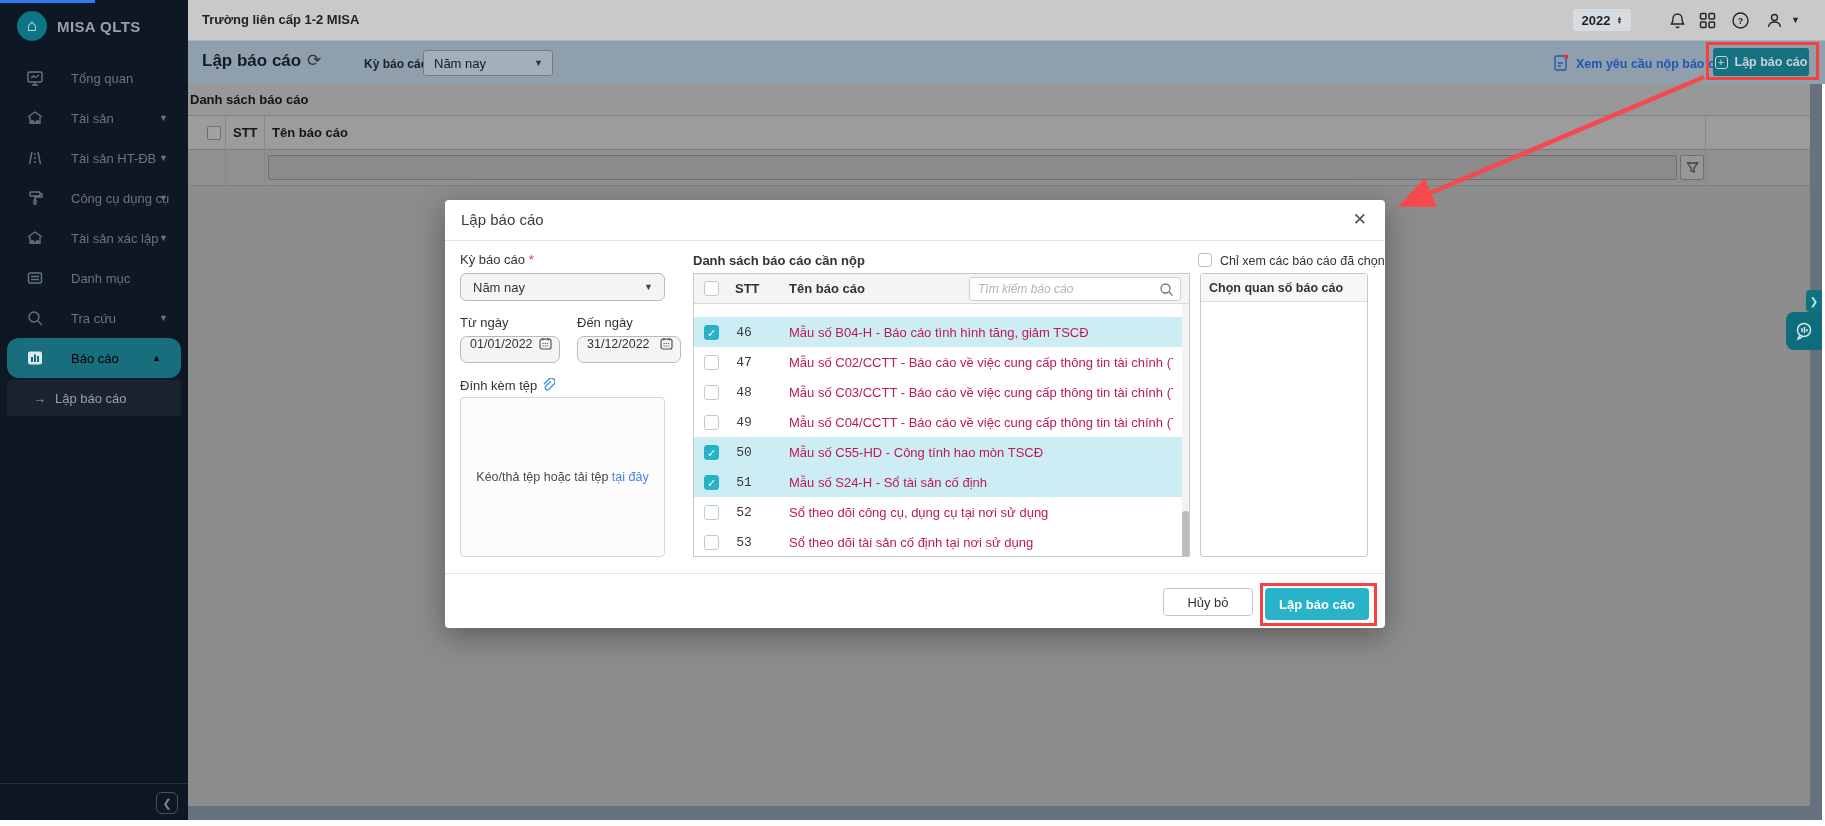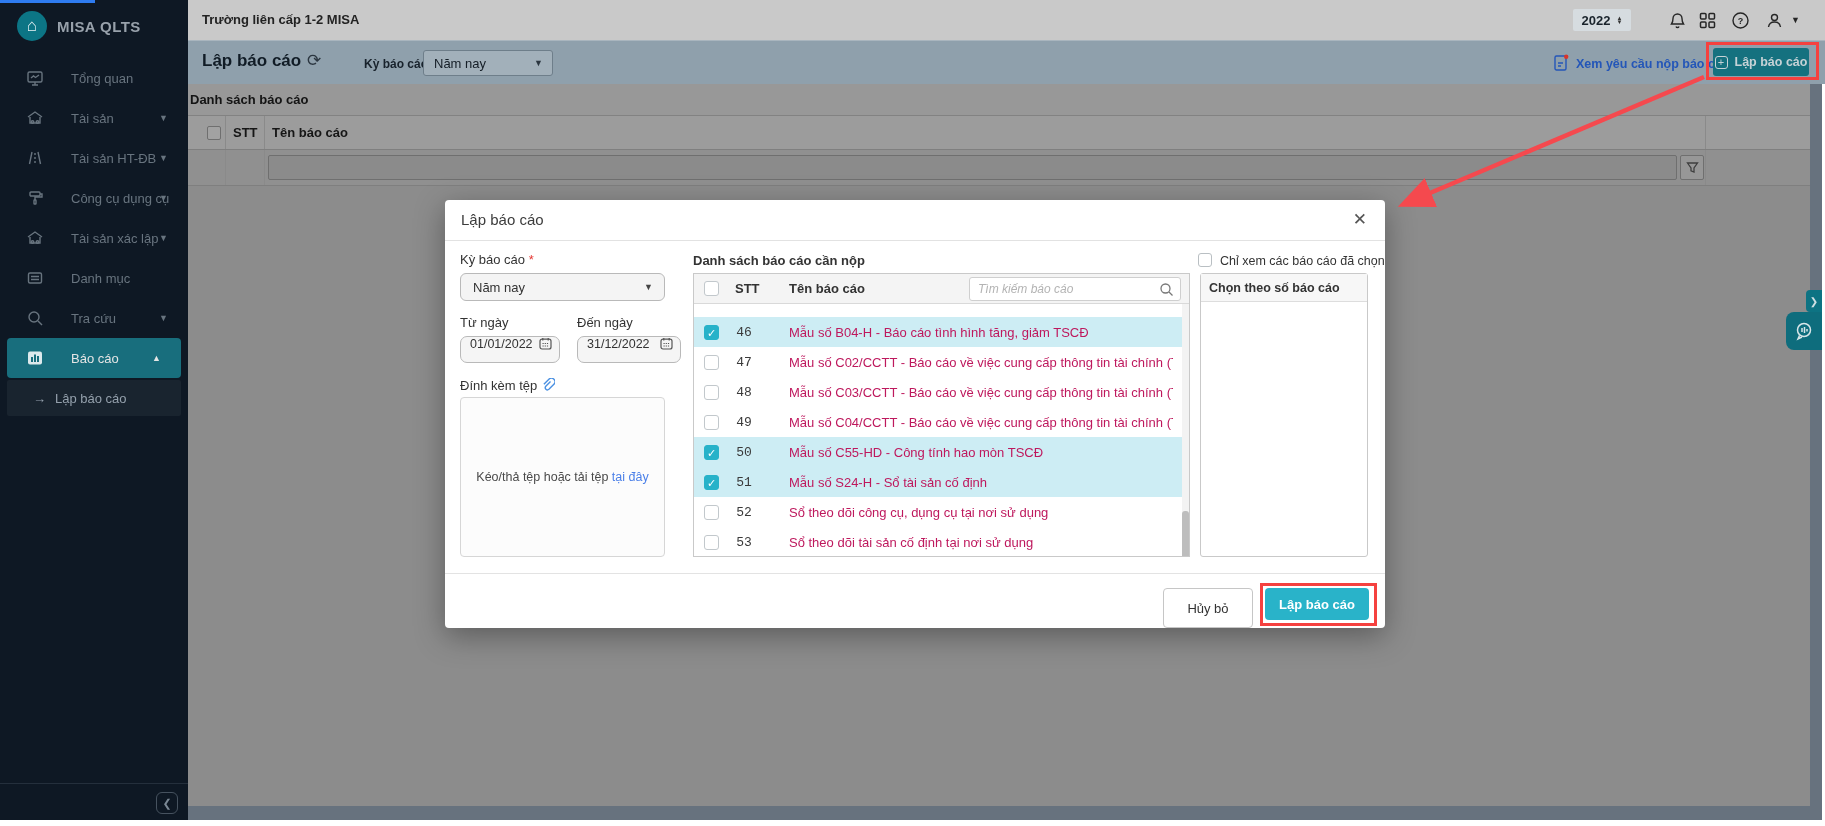--- a/index.html
+++ b/index.html
@@ -13,21 +13,21 @@
   .frame-bottom { left:188px; top:806px; width:1634px; height:14px; background:#67727e; }
 
   
   .sidebar { left:0; top:0; width:188px; height:820px; background:#0e1824; z-index:5; }
   .brand-logo { left:17px; top:11px; width:30px; height:30px; border-radius:50%; background:#0c7585; color:#e8f2f4; display:flex; align-items:center; justify-content:center; font-size:17px; }
   .brand-name { left:57px; top:18px; font-size:15px; font-weight:bold; color:#98a1ab; letter-spacing:.4px; }
   .nav-item { left:0; width:188px; height:40px; display:flex; align-items:center; color:#68747f; }
   .nav-item .nico { width:18px; height:18px; margin-left:26px; flex:0 0 18px; }
   .nav-item .nlabel { margin-left:27px; font-size:13px; }
   .nav-item .nchev { position:absolute; right:20px; font-size:9px; }
-  .nav-active { left:7px; width:174px; border-radius:4px; background:#186e7d; color:#e5e5e5; }
+  .nav-active { left:7px; width:174px; border-radius:12px; background:#186e7d; color:#000000; }
   .nav-active .nico { margin-left:19px; }
   .nav-sub { left:7px; top:380px; width:174px; height:36px; background:#19242f; border-radius:2px; display:flex; align-items:center; color:#94a0ac; }
   .nav-sub .subarrow { margin-left:26px; font-size:13px; }
   .nav-sub .nlabel { margin-left:9px; font-size:13px; }
   .side-divider { left:0; top:783px; width:188px; border-top:1px solid #242f3c; }
   .collapse-btn { left:156px; top:792px; width:22px; height:22px; border:1.5px solid #46525f; border-radius:6px; color:#7b8895; display:flex; align-items:center; justify-content:center; font-size:11px; }
 
   
   .topbar { left:188px; top:0; width:1637px; height:40px; background:#c9c9c9; }
   .org-name { left:14px; top:12px; font-weight:bold; color:#222; font-size:13px; }
@@ -96,21 +96,21 @@
   .rrow.sel { background:#cdedf4; }
   .rchk { position:absolute; left:10px; width:15px; height:15px; border:1px solid #c2c8cc; border-radius:3px; background:#fff; }
   .rrow.sel .rchk { background:#27b2c9; border-color:#27b2c9; color:#fff; font-size:11px; line-height:14px; text-align:center; }
   .rstt { position:absolute; left:38px; width:24px; text-align:center; color:#3a3a3a;font-family:Liberation Mono, monospace; }
   .rname { position:absolute; left:95px; right:16px; white-space:nowrap; overflow:hidden; color:#be185d; }
   .rt-scroll { position:absolute; right:0; top:30px; bottom:0; width:7px; background:#f3f3f3; }
   .rt-thumb { position:absolute; right:0; top:207px; width:7px; height:48px; background:#bdbdbd; border-radius:3px; }
   .params-panel { left:755px; top:73px; width:168px; height:284px; border:1px solid #c9c9c9; border-radius:3px; }
   .params-head { height:28px; background:#f7f7f7; border-bottom:1px solid #ddd; display:flex; align-items:center; font-weight:bold; font-size:12.5px; padding-left:8px; }
   .footer-divider { left:0; top:373px; width:940px; border-top:1px solid #e3e3e3; }
-  .btn-cancel { left:718px; top:388px; width:90px; height:40px; background:#fff; border:1px solid #c6c6c6; border-radius:4px; display:flex; align-items:center; justify-content:center; font-size:13px; color:#333; }
+  .btn-cancel { left:718px; top:388px; width:90px; height:28px; background:#fff; border:1px solid #c6c6c6; border-radius:4px; display:flex; align-items:center; justify-content:center; font-size:13px; color:#333; }
   .btn-submit { left:820px; top:388px; width:104px; height:32px; background:#29b3c9; border-radius:4px; display:flex; align-items:center; justify-content:center; font-size:13px; font-weight:bold; color:#fff; }
 
   
   .anno { z-index:60; pointer-events:none; }
   .anno-box { border:3px solid #f5413f; }
   svg.arrow-layer { position:absolute; left:0; top:0; z-index:60; pointer-events:none; }
 </style>
 </head>
 <body>
 
@@ -381,21 +381,21 @@
     <span class="rstt">53</span>
     <span class="rname">Sổ theo dõi tài sản cố định tại nơi sử dụng</span>
   </div>
       </div>
     <div class="rt-scroll">
         <div class="rt-thumb"></div>
       </div>
   </div>
 
   <div class="abs params-panel">
-    <div class="params-head">Chọn theo số báo cáo</div>
+    <div class="params-head">Chọn quan số báo cáo</div>
   </div>
 
   <div class="abs footer-divider"></div>
   <div class="abs btn-cancel">Hủy bỏ</div>
   <div class="abs btn-submit">Lập báo cáo</div>
 </div>
 
 <div class="abs anno anno-box" style="left:1706px;top:42px;width:113px;height:38px"></div>
 <div class="abs anno anno-box" style="left:1260px;top:583px;width:117px;height:43px"></div>
 <svg class="arrow-layer" width="1825" height="826">

